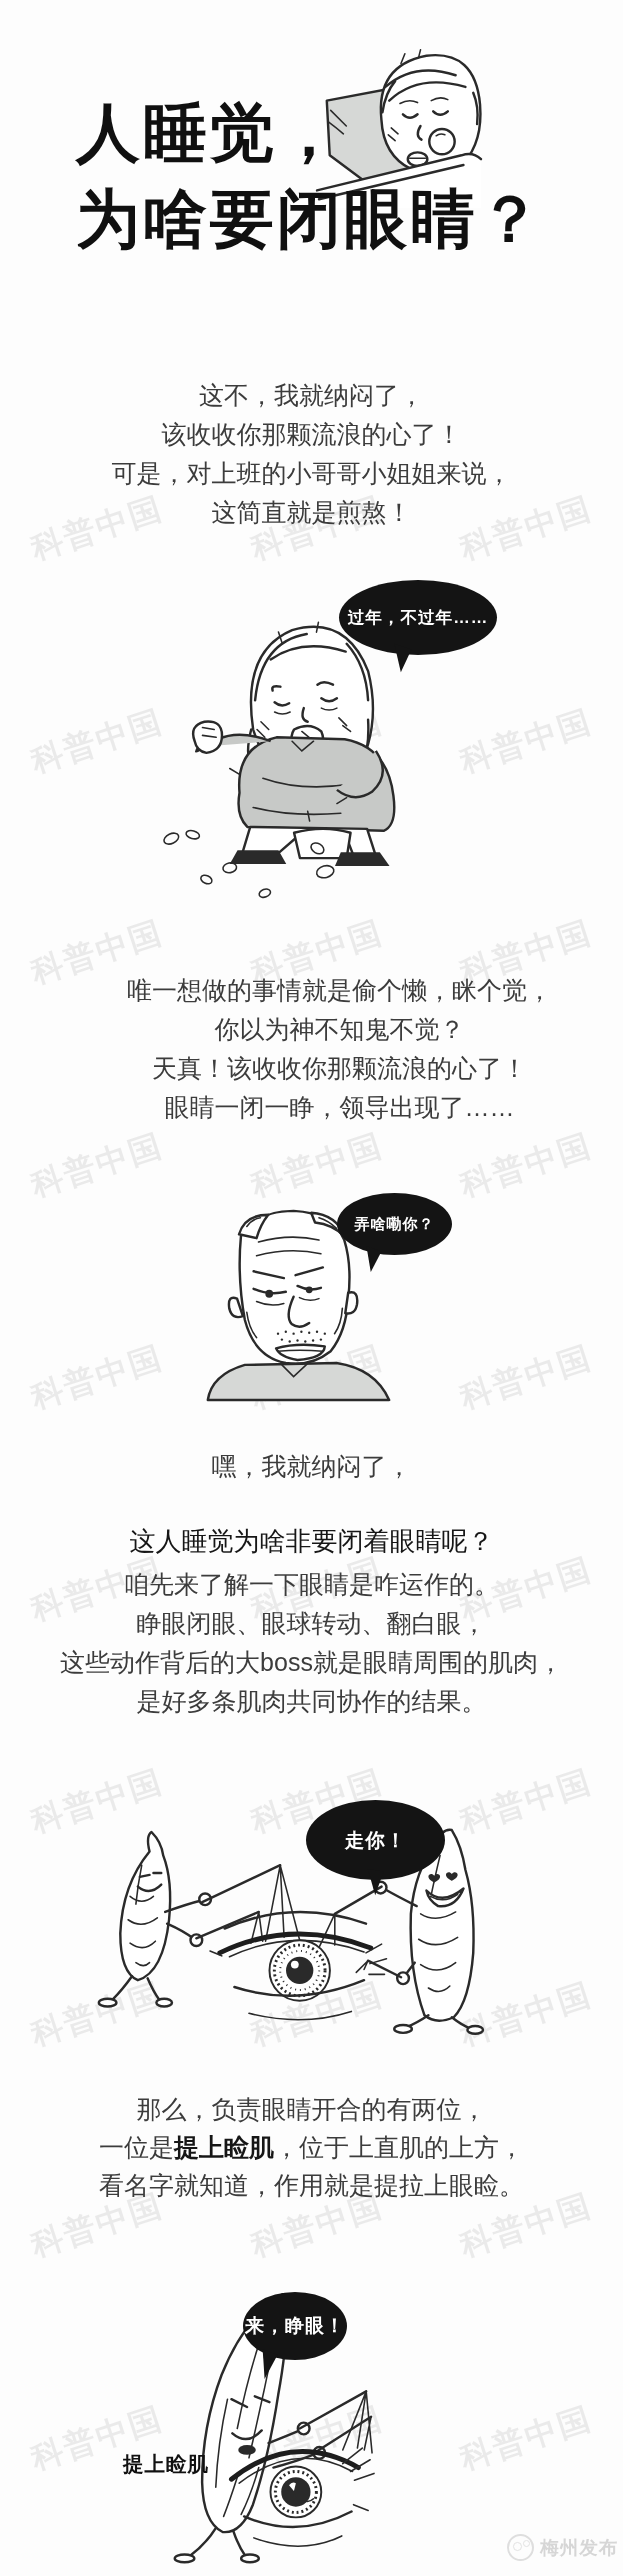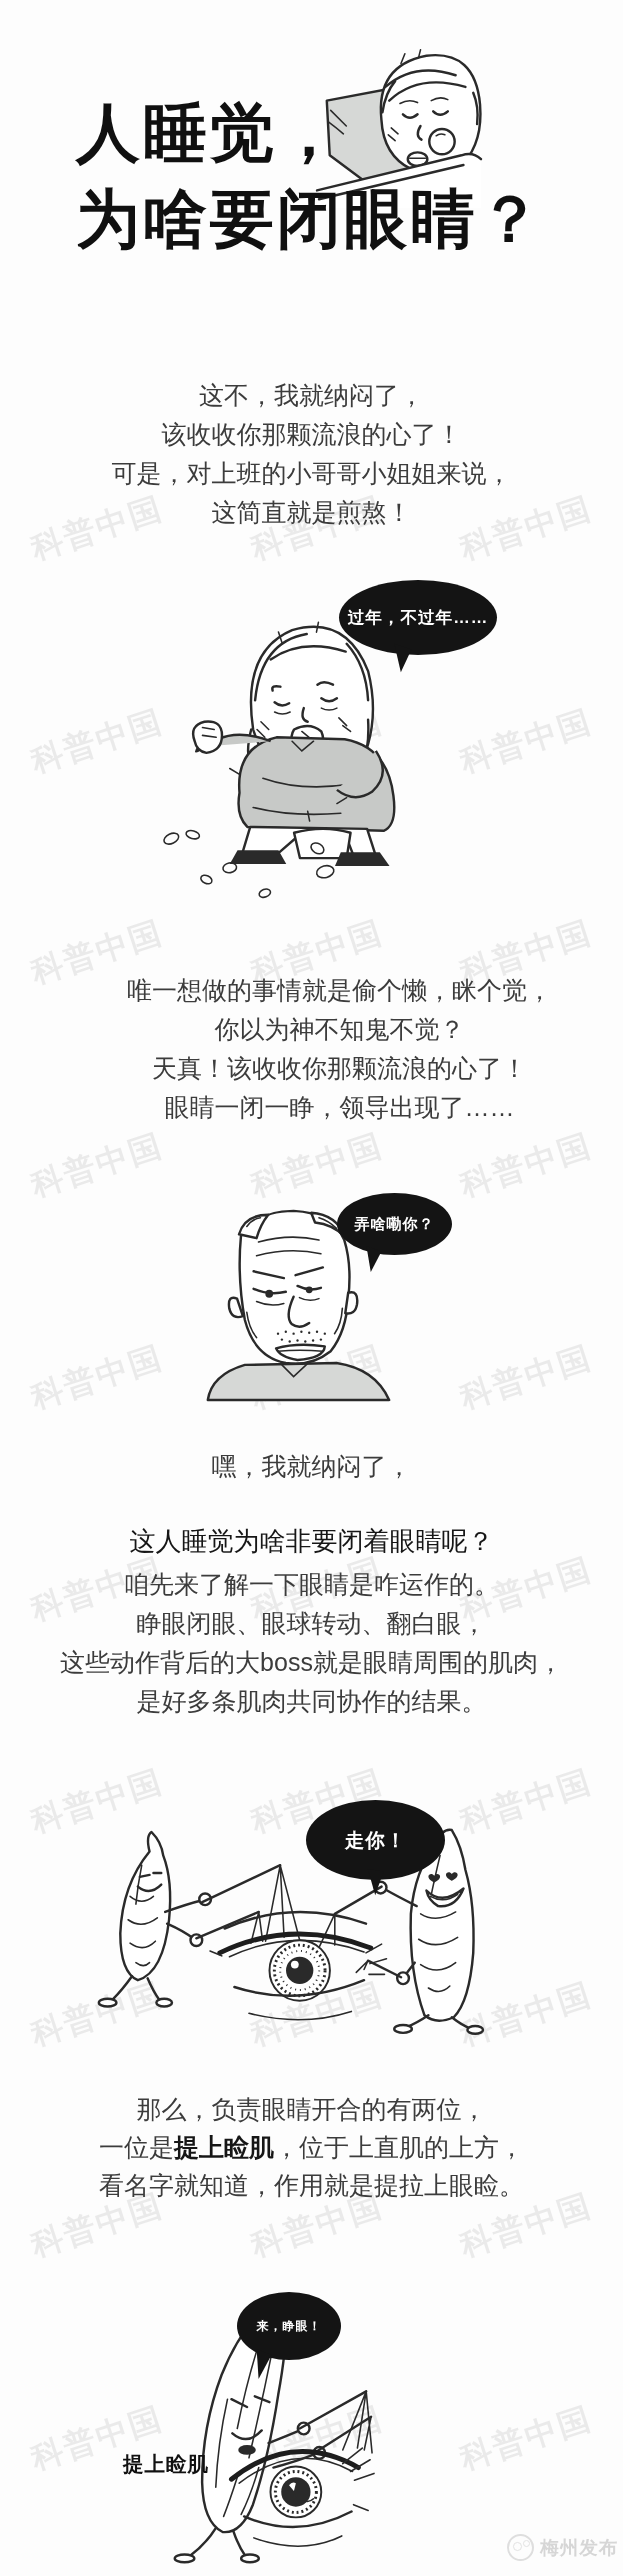--- a/index.html
+++ b/index.html
@@ -263,21 +263,21 @@
 </svg>
 
 <div class="abs para" style="top:2090px;line-height:38px;">
   <div>那么，负责眼睛开合的有两位，</div>
   <div>
     <span>一位是</span><span class="bold">提上睑肌</span><span>，位于上直肌的上方，</span>
   </div>
   <div>看名字就知道，作用就是提拉上眼睑。</div>
 </div>
 
-<div class="bubble" style="left:237px;top:2292px;width:104px;height:68px;font-size:12px;text-align:right;">
+<div class="bubble" style="left:243px;top:2292px;width:104px;height:68px;font-size:19px;text-align:right;">
   <span>来，睁眼！</span>
   <span class="tail" style="left:13.7px;top:59px;border-width:27px 3.9px 0 13.7px;transform:rotate(22deg);"></span>
 </div>
 
 <svg style="left:122px;top:2282px;" width="337" height="293" viewBox="0 0 345 300">
   <path class="fill-white" d="M162,14 Q168,8 168,26 Q170,60 160,115 Q150,180 134,228 Q122,258 103,256 Q83,246 82,205 Q82,148 102,95 Q125,38 162,14 Z"></path>
   <path class="stroke-thin" d="M148,40 Q130,90 118,150 M156,60 Q144,120 130,180 M108,120 Q98,165 96,210 M118,200 Q110,225 104,240 M140,190 Q132,218 122,238"></path>
   <path class="stroke" d="M112,120 L128,128 M136,117 L151,123 M113,155 Q128,168 143,152"></path>
   <ellipse class="fill-dark" cx="128" cy="172" rx="9" ry="5"></ellipse>
   <path class="stroke" d="M150,165 Q168,158 182,152 M155,190 Q178,184 198,176"></path>

